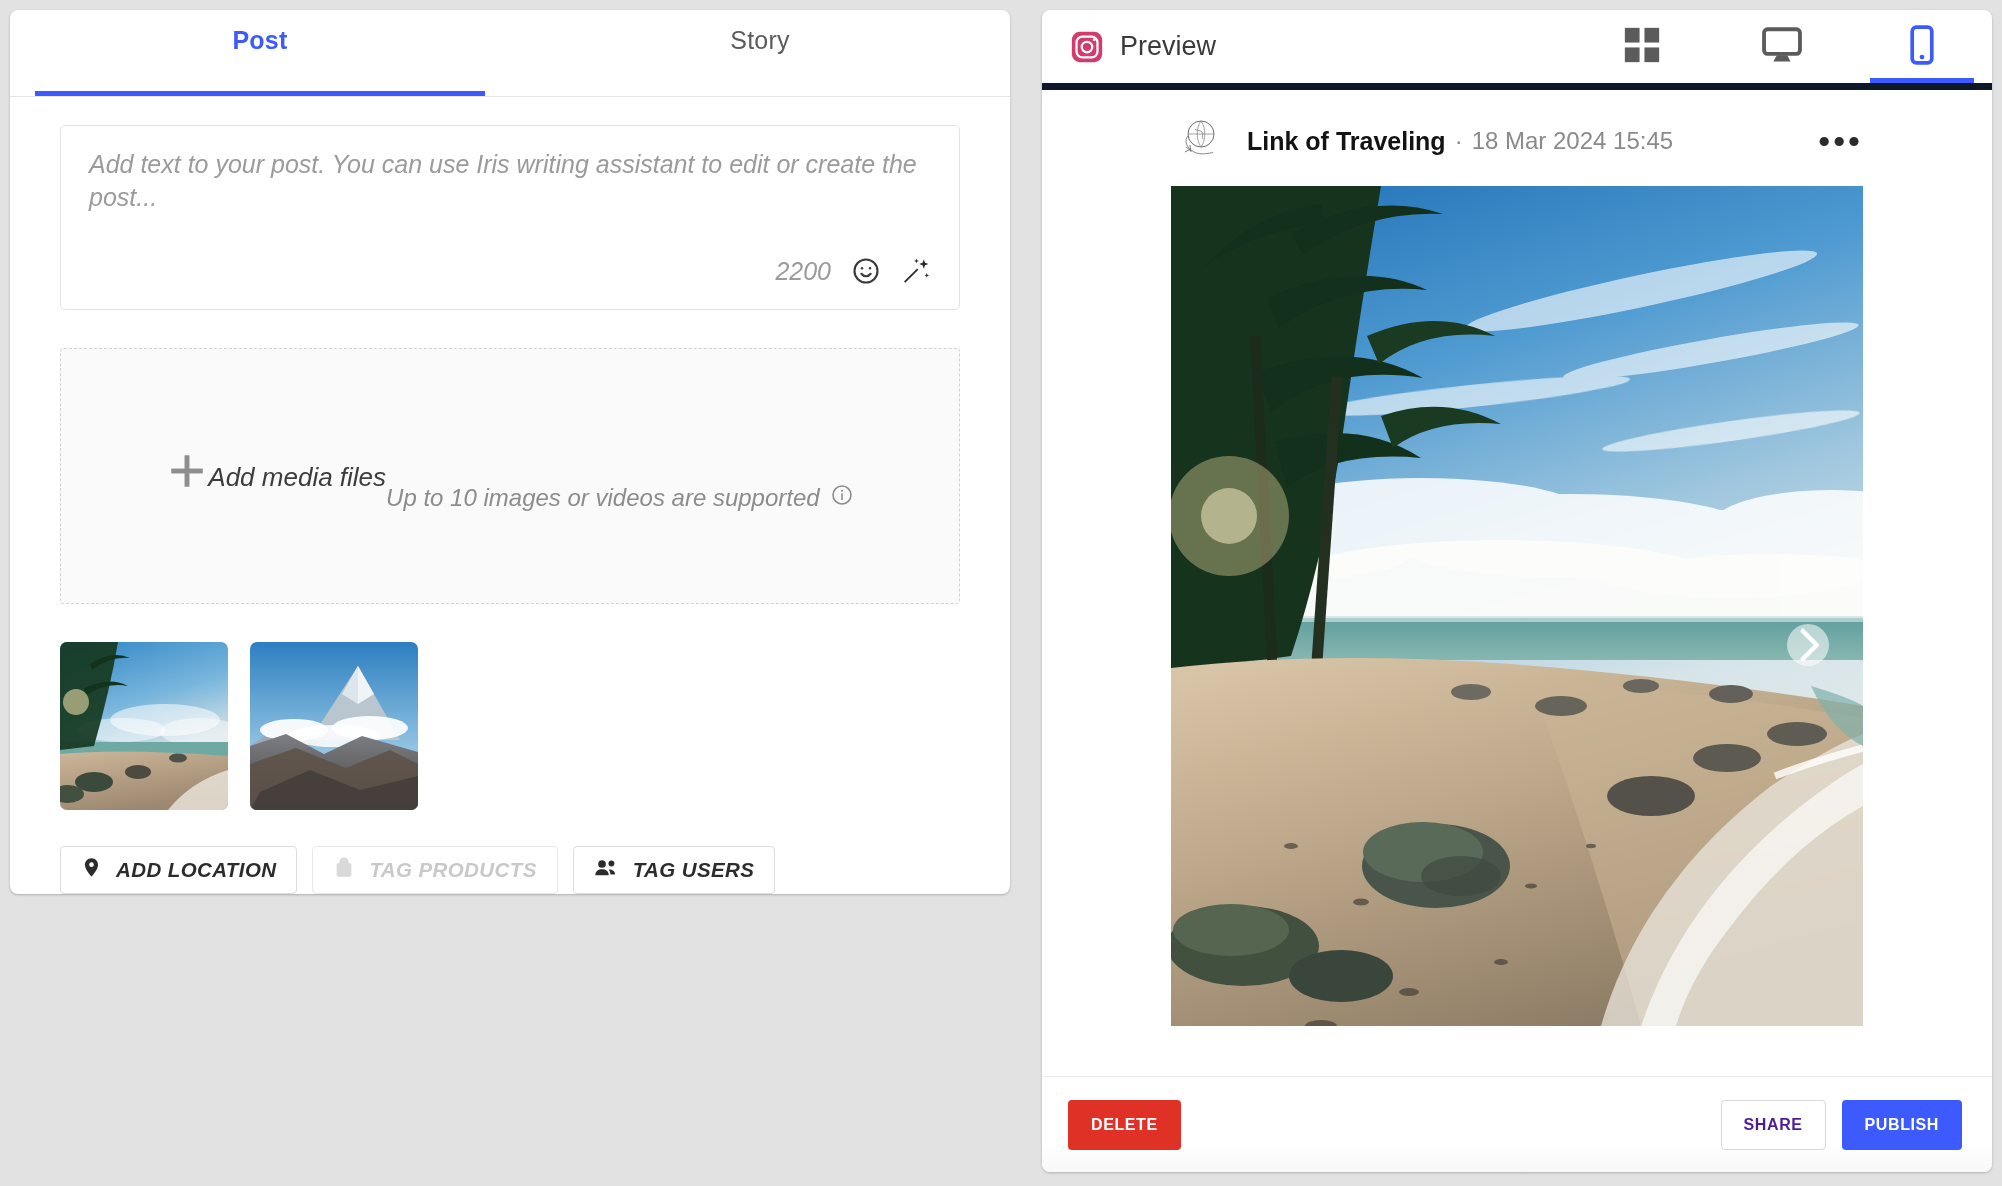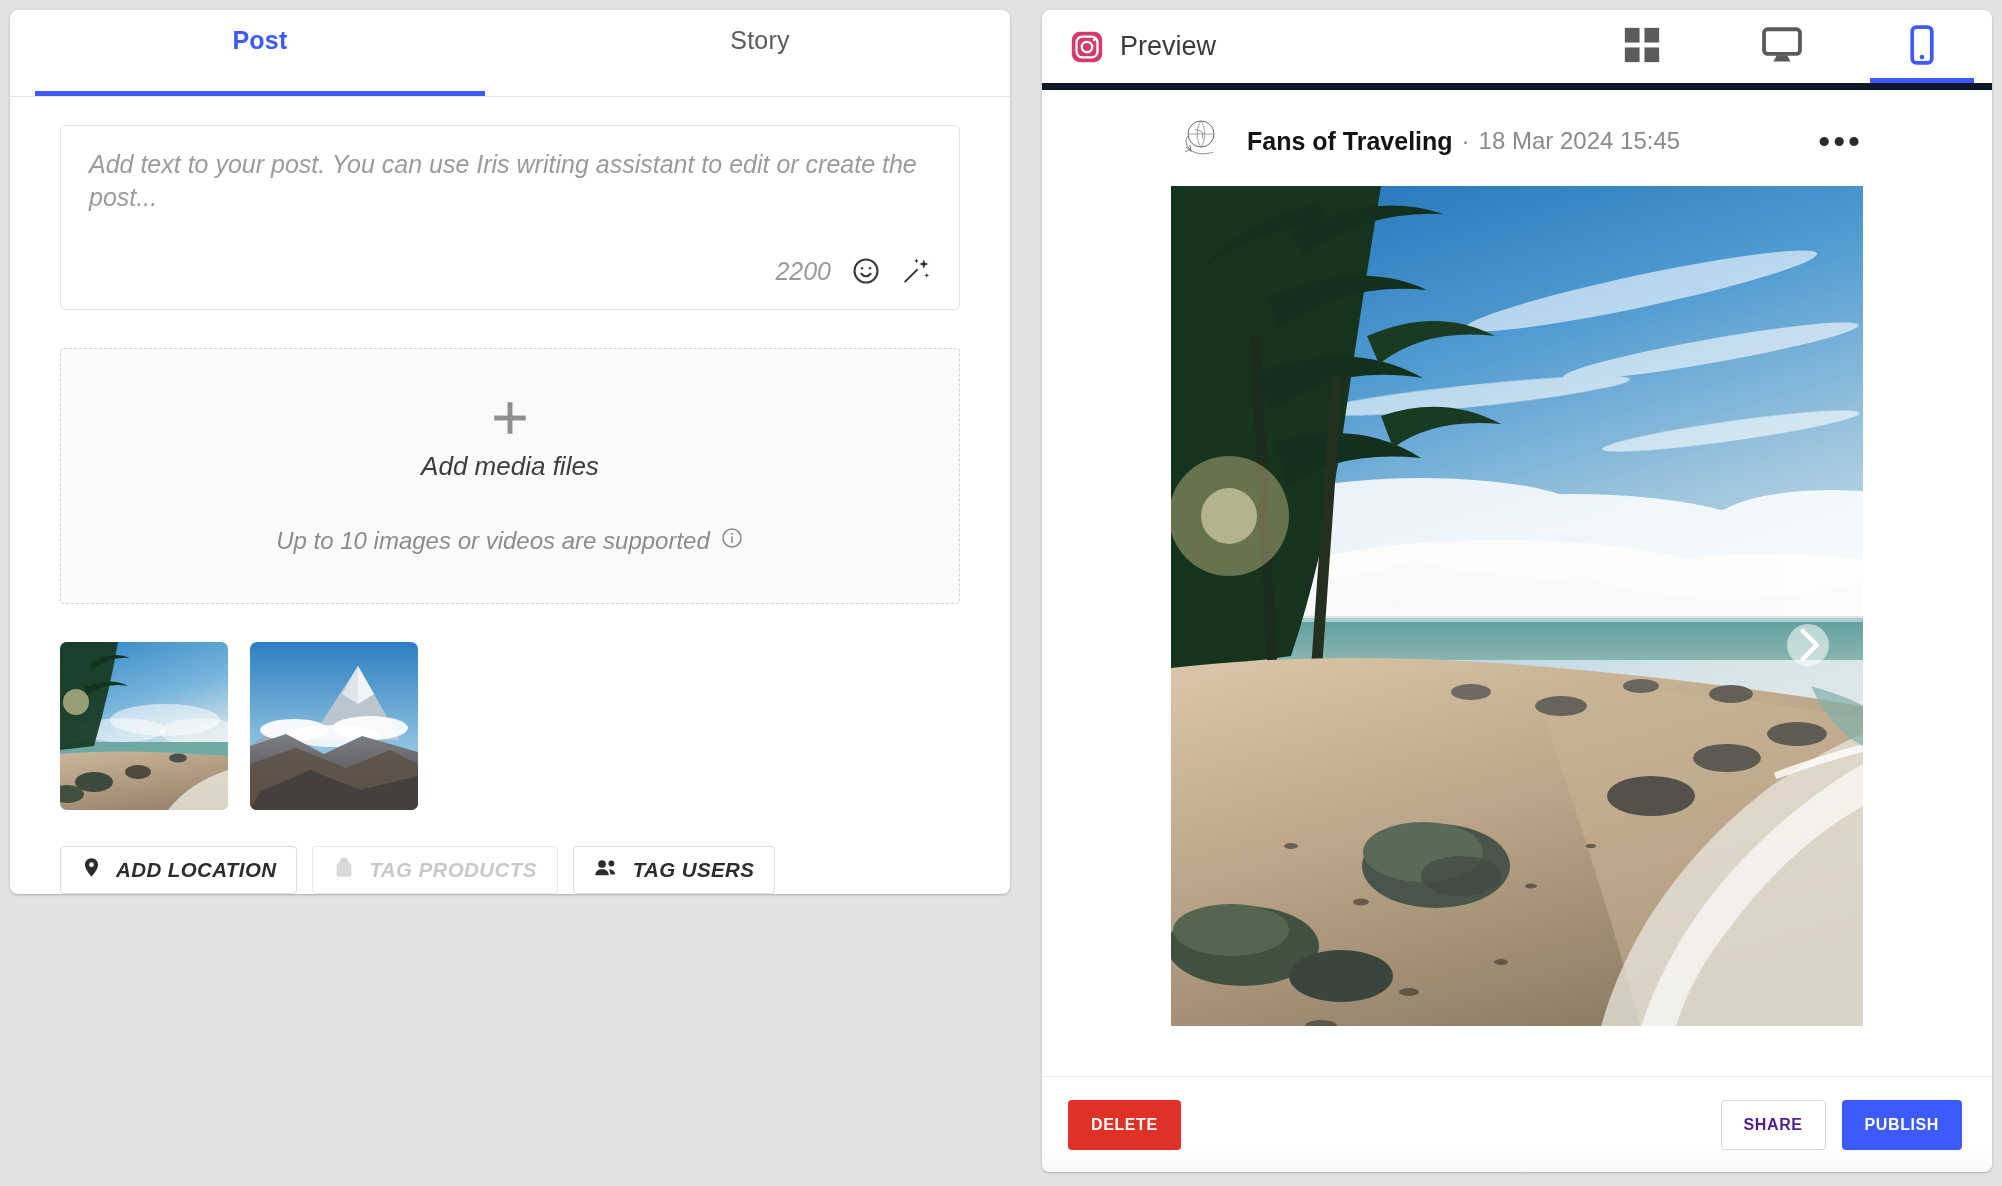--- a/index.html
+++ b/index.html
@@ -97,21 +97,21 @@
   }
 
   
   .dropzone {
     margin-top: 38px;
     border: 1.5px dashed #d2d2d2;
     border-radius: 4px;
     background: #fafafa;
     height: 256px;
     display: flex;
-    flex-direction: column;
+    flex-direction: row;
     align-items: center;
     justify-content: center;
     cursor: pointer;
   }
   .plus-icon { margin-bottom: 6px; }
   .dz-title { font-size: 26px; color: #3c3c3c; margin-top: 2px; }
   .dz-sub {
     margin-top: 44px;
     font-size: 24px;
     color: #8c8c8c;
@@ -497,21 +497,21 @@
           <span class="post-avatar">
             <svg viewBox="0 0 54 54" width="54" height="54">
               <rect width="54" height="54" fill="#fff"></rect>
               <circle cx="30" cy="20" r="13" fill="none" stroke="#6b6b6b" stroke-width="1"></circle>
               <path d="M17 20h26M30 7c5 6.5 5 19.5 0 26M30 7c-5 6.5-5 19.5 0 26" fill="none" stroke="#8a8a8a" stroke-width=".8"></path>
               <path d="M24 15c2 2 5 1 7 3s-1 5 1 7" fill="none" stroke="#777" stroke-width=".8"></path>
               <path d="M17 22c-4 4-2 12 6 16 7 3.5 15 1 19 .5" fill="none" stroke="#7a7a7a" stroke-width=".9"></path>
               <path d="M15 33l5 4M14 38l6-3M19 31l1 7" stroke="#6e6e6e" stroke-width=".9" fill="none"></path>
             </svg>
           </span>
-          <span class="post-name">Fans of Traveling</span>
+          <span class="post-name">Link of Traveling</span>
           <span class="post-dot">·</span>
           <span class="post-time">18 Mar 2024 15:45</span>
           <span class="post-more">•••</span>
         </div>
 
         <div class="post-media">
           <svg viewBox="0 0 692 840" preserveAspectRatio="xMidYMin slice">
             <defs>
               <linearGradient id="psky" x1="0" y1="0" x2="0.25" y2="1">
                 <stop offset="0%" stop-color="#1f6fb5"></stop>

